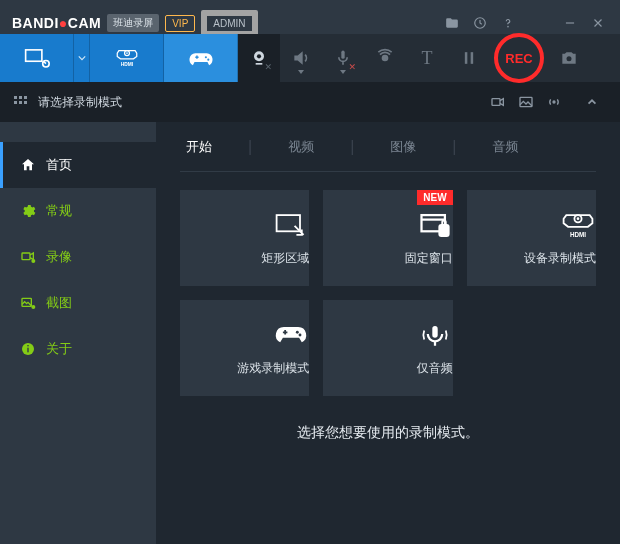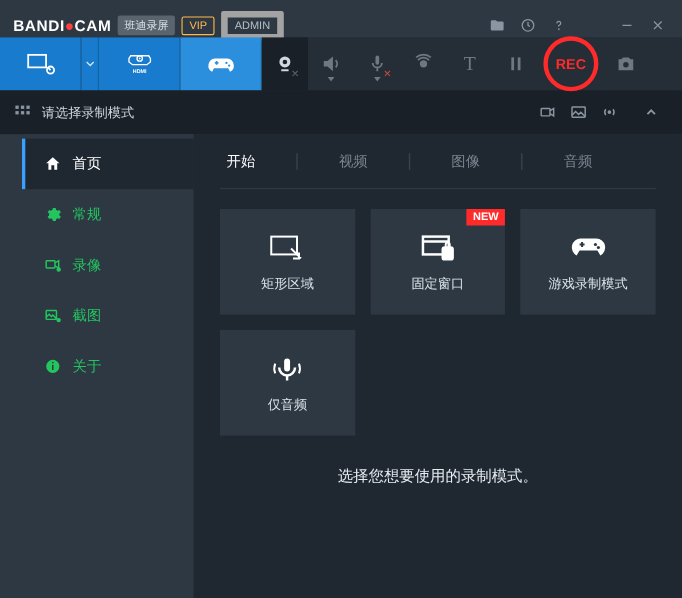--- a/index.html
+++ b/index.html
@@ -37,34 +37,34 @@
 .grip { width: 14px; height: 12px; display: grid; grid-template-columns: repeat(3,3px); grid-template-rows: repeat(2,3px); gap: 2px; margin-right: 10px; }
 .grip span { background: #8a95a1; }
 .sub-title { font-size: 12px; color: #cfd7df; flex: 1; }
 .sh-icon { width: 28px; display:flex; justify-content:center; color:#8a95a1; }
 .sh-icon svg{width:16px;height:14px;}
 .sh-spacer{width:10px}
 .chev{width:28px;display:flex;justify-content:center;color:#8a95a1}
 
 
 .body { display: flex; height: calc(544px - 34px - 48px - 40px); }
-.sidebar { width: 156px; background: #2e3843; padding-top: 4px; margin-left: 20px; }
-.nav-item { height: 46px; display: flex; align-items: center; padding-left: 20px; font-size: 13px; color: #22c55e; position: relative; }
+.sidebar { width: 156px; background: #2e3843; padding-top: 20px; }
+.nav-item { height: 46px; display: flex; align-items: center; padding-left: 20px; font-size: 13px; color: #84cc16; position: relative; }
 .nav-item.active { background: #1f2730; color: #fff; }
 .nav-item.active::before { content:""; position:absolute; left:0; top:0; width:3px; height:100%; background:#3aa0ff; }
 .nav-item svg { width: 16px; height: 16px; margin-right: 10px; }
 
 .content { flex: 1; background: #1f2730; padding: 0 24px; }
 .tabs { display: flex; height: 50px; align-items: center; gap: 16px; border-bottom:1px solid #313b46; margin-bottom:18px;}
 .tab { font-size: 13px; color: #7a8591; padding: 0 6px; }
 .tab.active { color: #fff; }
 .tab-div { color:#39424d; margin:0 14px;}
 
 .grid { display: grid; grid-template-columns: repeat(3, 1fr); gap: 14px; }
-.card { background: #2e3843; height: 96px; display: flex; flex-direction: column; align-items: center; justify-content: center; gap: 10px; position: relative; }
+.card { background: #2e3843; height: 96px; display: flex; flex-direction: column; align-items: flex-end; justify-content: center; gap: 10px; position: relative; }
 .card svg { width: 36px; height: 30px; color: #fff; }
 .card-label { font-size: 12px; color: #dbe2e8; }
 .new-badge { position: absolute; top: 0; right: 0; background: #ff2b2b; color: #fff; font-size: 10px; font-weight:bold; padding: 2px 6px; }
 
 .hint { text-align: center; margin-top: 28px; font-size: 14px; color: #e6ebf0; }
 </style>
 </head>
 <body>
 
 <div class="title-bar">
@@ -285,20 +285,29 @@
         <svg viewBox="0 0 40 30" fill="none" stroke="currentColor" stroke-width="2.5">
             <rect x="5" y="4" width="26" height="18"></rect>
             <path d="M5 9h26"></path>
             <rect x="25" y="15" width="10" height="12" rx="2" fill="currentColor"></rect>
             <path d="M28 15v-3a2 2 0 0 1 4 0v3" stroke-width="2"></path>
           </svg>
         <span class="card-label">固定窗口</span>
       </div>
       <div class="card">
         <svg viewBox="0 0 40 30" fill="currentColor">
+            <circle cx="20" cy="8" r="4" fill="none" stroke="currentColor" stroke-width="2"></circle>
+            <circle cx="20" cy="8" r="1.5"></circle>
+            <path d="M7 4h26l3 4v5l-5 4H9l-5-4V8z" fill="none" stroke="currentColor" stroke-width="2"></path>
+            <text x="20" y="28" text-anchor="middle" font-size="7" fill="currentColor" font-weight="bold">HDMI</text>
+          </svg>
+        <span class="card-label">设备录制模式</span>
+      </div>
+      <div class="card">
+        <svg viewBox="0 0 40 30" fill="currentColor">
             <path d="M12 6h16a9 9 0 0 1 4 17l-3-5H11l-3 5A9 9 0 0 1 12 6z"></path>
             <circle cx="27" cy="12" r="1.6" fill="#2e3843"></circle>
             <circle cx="30" cy="15" r="1.6" fill="#2e3843"></circle>
             <path d="M11 12h5M13.5 9.5v5" stroke="#2e3843" stroke-width="2"></path>
           </svg>
         <span class="card-label">游戏录制模式</span>
       </div>
       <div class="card">
         <svg viewBox="0 0 40 30" fill="currentColor">
             <rect x="17" y="5" width="6" height="13" rx="3"></rect>

